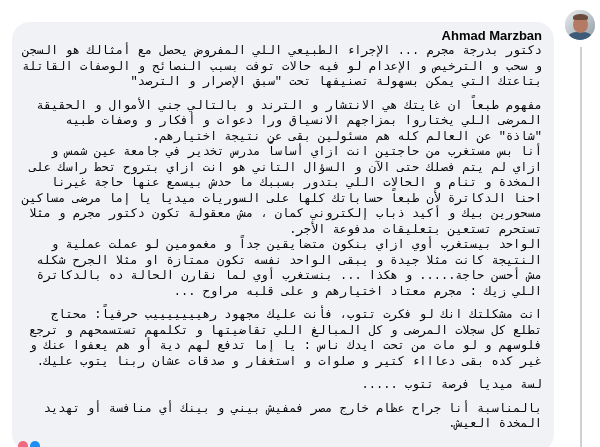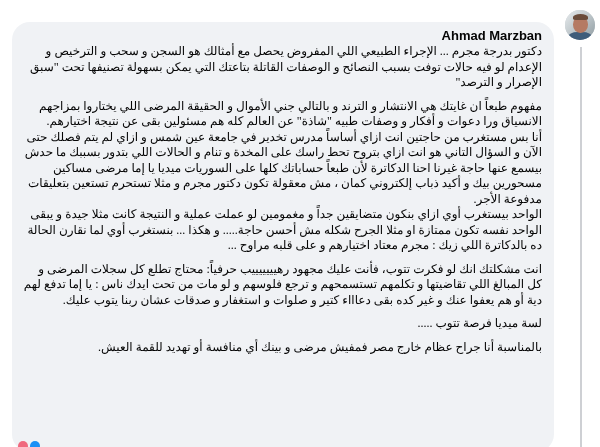--- a/index.html
+++ b/index.html
@@ -25,21 +25,21 @@
     position:absolute; left:12px; top:22px; width:542px; height:430px;
     background:#f0f2f5; border-radius:18px; box-sizing:border-box;
     padding:5px 12px 0 10px;
     direction:rtl; text-align:right; color:#050505;
   }
   .author {
     font-family:"Liberation Sans",sans-serif; font-weight:bold; font-size:13px;
     line-height:17px; color:#050505; direction:ltr; text-align:right;
   }
   .para {
-    font-family:Liberation Serif, serif; font-size:12px; line-height:15.5px;
+    font-family:Liberation Mono, monospace; font-size:12px; line-height:15.5px;
     margin:0 0 8px 0; white-space:pre-line;
   }
   .para.tight { margin-bottom:0; }
   .reactions {
     position:absolute; left:18px; top:441px; height:6px; width:30px;
   }
   .reactions .r1 { position:absolute; left:0; top:0; width:10px; height:10px; border-radius:50%; background:#f0697e; }
   .reactions .r2 { position:absolute; left:12px; top:0; width:10px; height:10px; border-radius:50%; background:#1b8ff5; }
 </style>
 </head>
@@ -55,19 +55,19 @@
 </div>
 
 <div class="bubble">
   <div class="author">Ahmad Marzban</div>
   <p class="para">دكتور بدرجة مجرم ... الإجراء الطبيعي اللي المفروض يحصل مع أمثالك هو السجن و سحب و الترخيص و الإعدام لو فيه حالات توفت بسبب النصائح و الوصفات القاتلة بتاعتك التي يمكن بسهولة تصنيفها تحت "سبق الإصرار و الترصد"</p>
   <p class="para tight">مفهوم طبعاً ان غايتك هي الانتشار و الترند و بالتالي جني الأموال و الحقيقة المرضى اللي يختاروا بمزاجهم الانسياق ورا دعوات و أفكار و وصفات طبيه "شاذة" عن العالم كله هم مسئولين بقى عن نتيجة اختيارهم.</p>
   <p class="para tight">أنا بس مستغرب من حاجتين انت ازاي أساساً مدرس تخدير في جامعة عين شمس و ازاي لم يتم فصلك حتى الآن و السؤال التاني هو انت ازاي بتروح تحط راسك على المخدة و تنام و الحالات اللي بتدور بسببك ما حدش بيسمع عنها حاجة غيرنا احنا الدكاترة لأن طبعاً حساباتك كلها على السوريات ميديا يا إما مرضى مساكين مسحورين بيك و أكيد ذباب إلكتروني كمان ، مش معقولة تكون دكتور مجرم و مثلا تستحرم تستعين بتعليقات مدفوعة الأجر.</p>
   <p class="para">الواحد بيستغرب أوي ازاي بنكون متضايقين جداً و مغمومين لو عملت عملية و النتيجة كانت مثلا جيدة و يبقى الواحد نفسه تكون ممتازة او مثلا الجرح شكله مش أحسن حاجة..... و هكذا ... بنستغرب أوي لما نقارن الحالة ده بالدكاترة اللي زيك : مجرم معتاد اختيارهم و على قلبه مراوح ...</p>
   <p class="para">انت مشكلتك انك لو فكرت تتوب، فأنت عليك مجهود رهيييييييب حرفياً: محتاج تطلع كل سجلات المرضى و كل المبالغ اللي تقاضيتها و تكلمهم تستسمحهم و ترجع فلوسهم و لو مات من تحت ايدك ناس : يا إما تدفع لهم دية أو هم يعفوا عنك و غير كده بقى دعاااء كتير و صلوات و استغفار و صدقات عشان ربنا يتوب عليك.</p>
   <p class="para">لسة ميديا فرصة تتوب .....</p>
-  <p class="para">بالمناسبة أنا جراح عظام خارج مصر فمفيش مرضى و بينك أي منافسة أو تهديد للقمة العيش.</p>
+  <p class="para">بالمناسبة أنا جراح عظام خارج مصر فمفيش بيني و بينك أي منافسة أو تهديد المخدة العيش.</p>
 </div>
 
 <div class="reactions">
   <span class="r1"></span>
   <span class="r2"></span>
 </div>
 
 </body></html>

